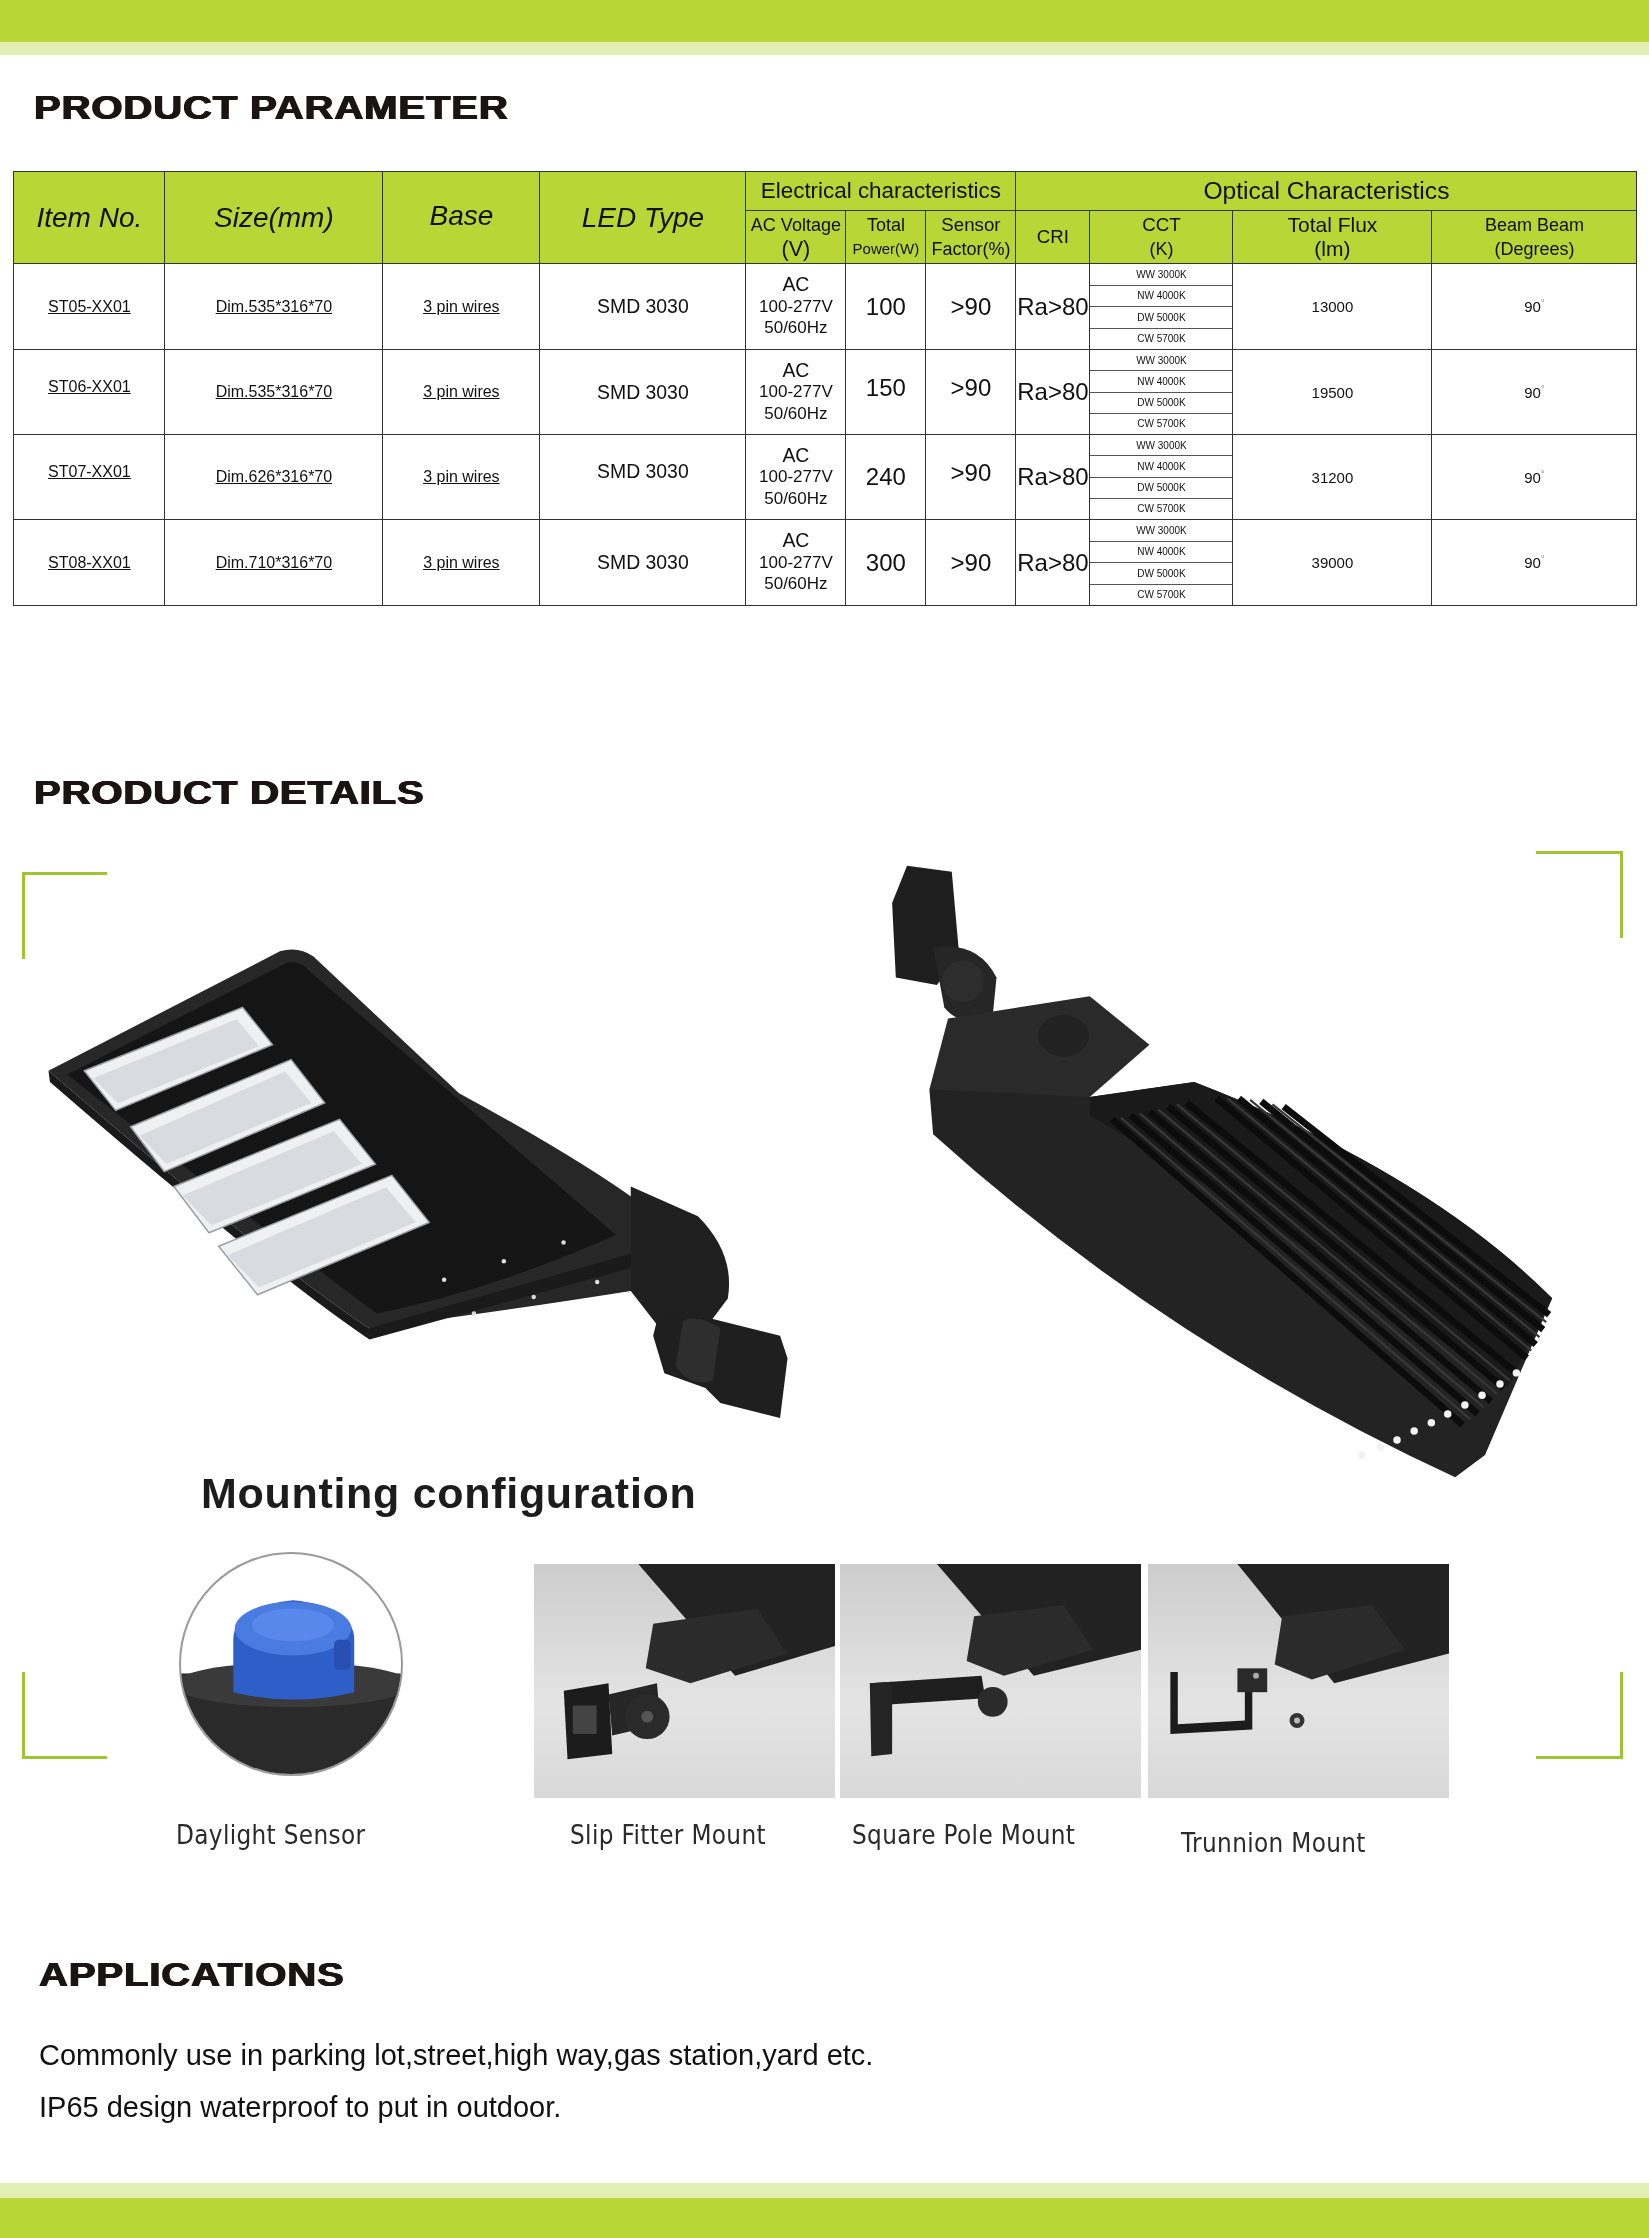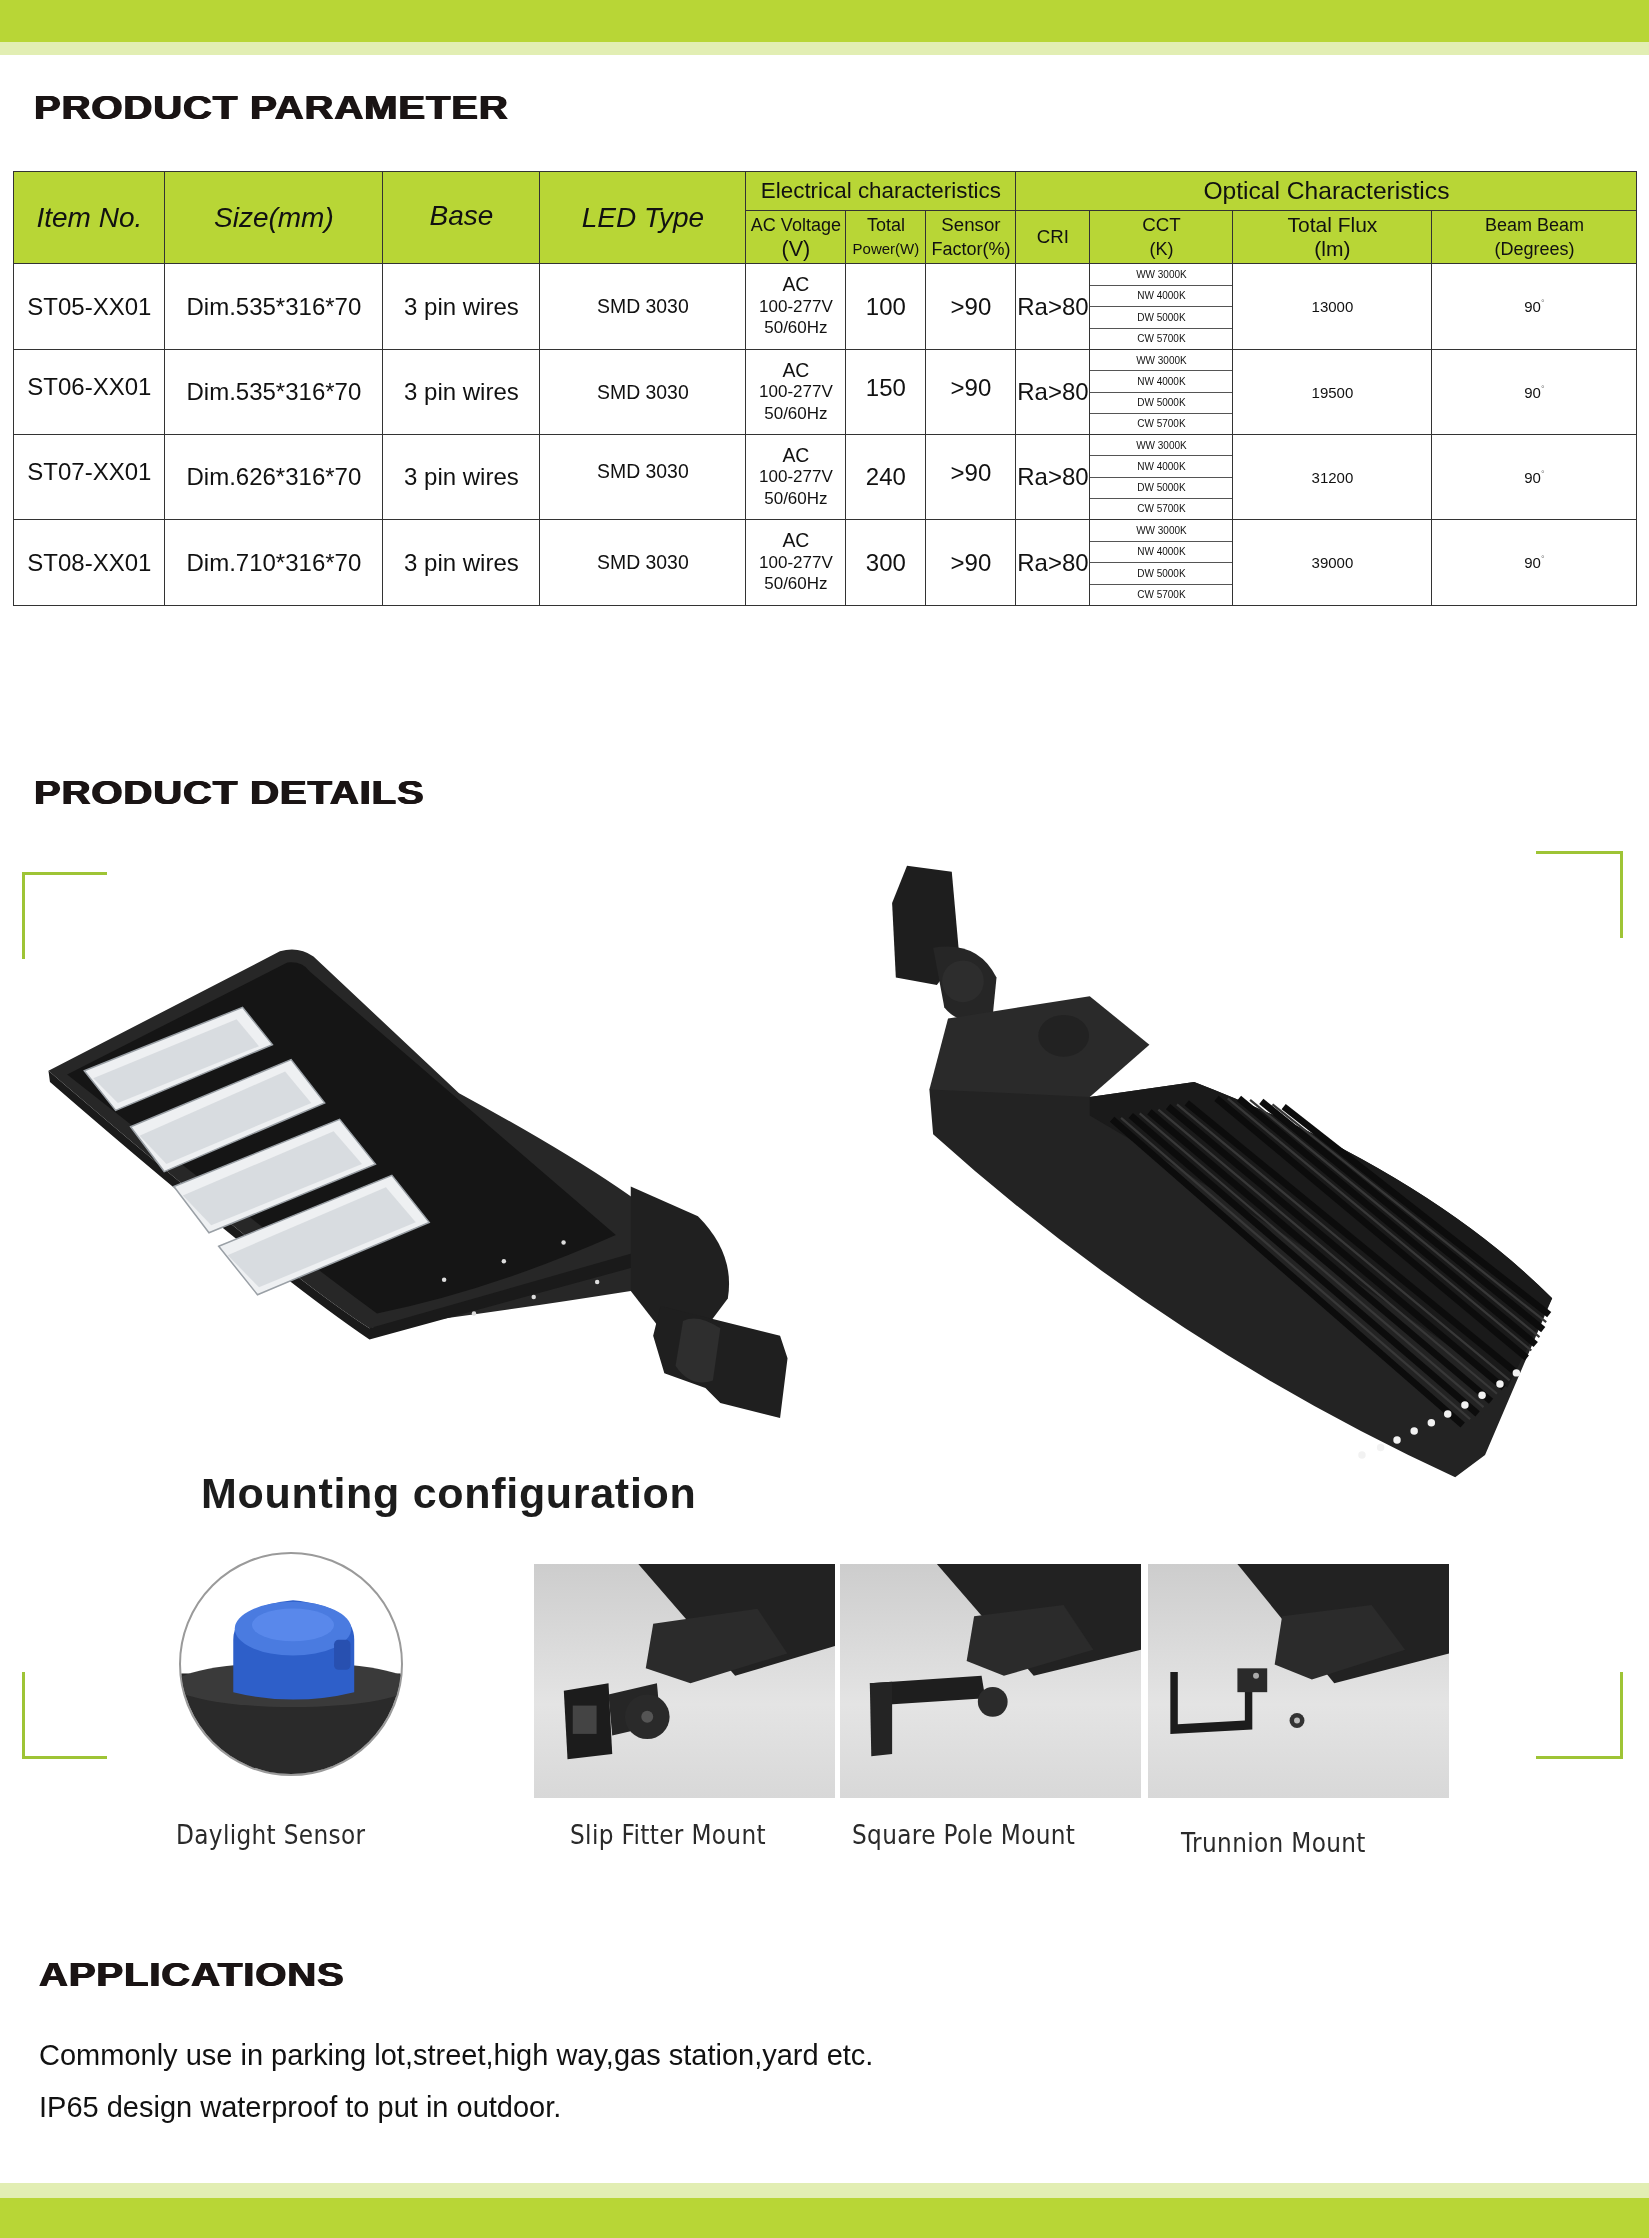--- a/index.html
+++ b/index.html
@@ -22,21 +22,21 @@
     position: absolute; left: 13.4px; top: 171px; width: 1622px;
     border-collapse: collapse; table-layout: fixed;
     font-family: "Liberation Sans", sans-serif; color: #111;
   }
   .spec-table td, .spec-table th { border: 1.5px solid #333; text-align: center; vertical-align: middle; padding: 0; font-weight: normal; }
   .spec-table thead th { background: #b8d636; }
   .h-big { font-size: 28px; font-style: italic; }
   .h-group { font-size: 22.4px; height: 39px; }
   .h-sub { font-size: 18.7px; line-height: 24px; }
   .h-sub-sm { font-size: 18px; line-height: 24px; }
-  .c-item { font-size: 24px; }
+  .c-item { font-size: 16px; text-decoration: underline; }
   .c-big { font-size: 24px; }
   .c-med { font-size: 19.4px; }
   .c-volt { font-size: 17px; line-height: 21.6px; }
   .c-small { font-size: 15px; }
   .cct-list { display: flex; flex-direction: column; height: 100%; }
   .cct-list span { flex: 1; display: flex; align-items: center; justify-content: center; font-size: 10px; border-bottom: 1.5px solid #555; height: 21px; }
   .cct-list span:last-child { border-bottom: none; }
   .cct-cell { padding: 0 !important; height: 85px; }
   .deg { font-size: 9px; vertical-align: super; color: #777; }
 

